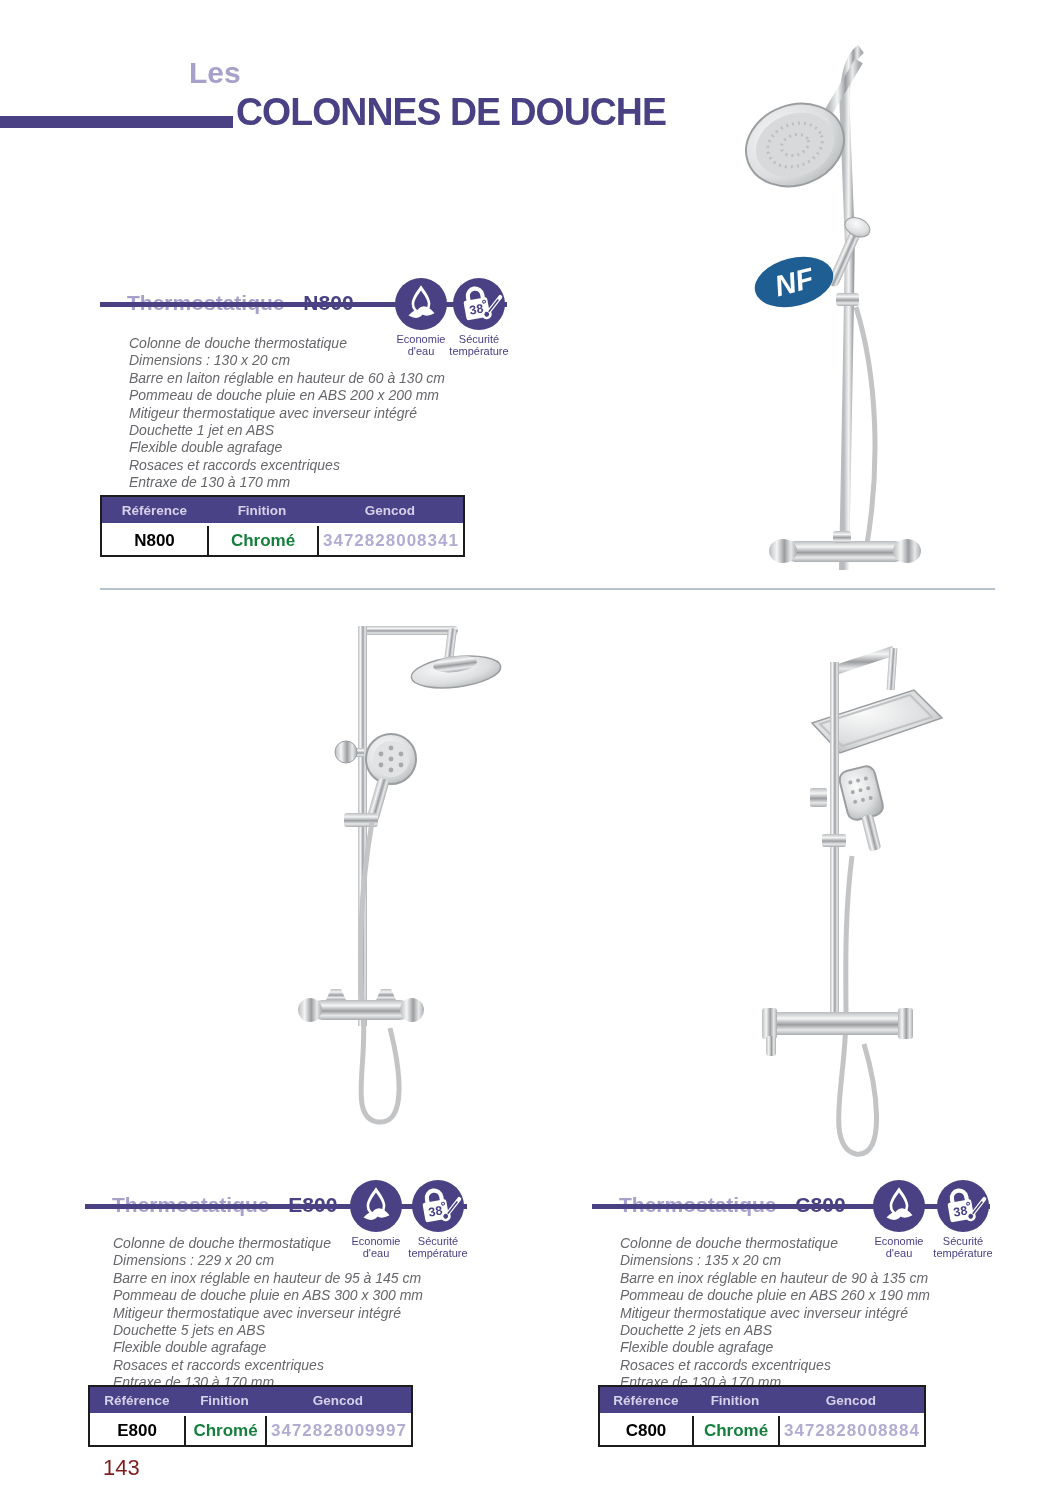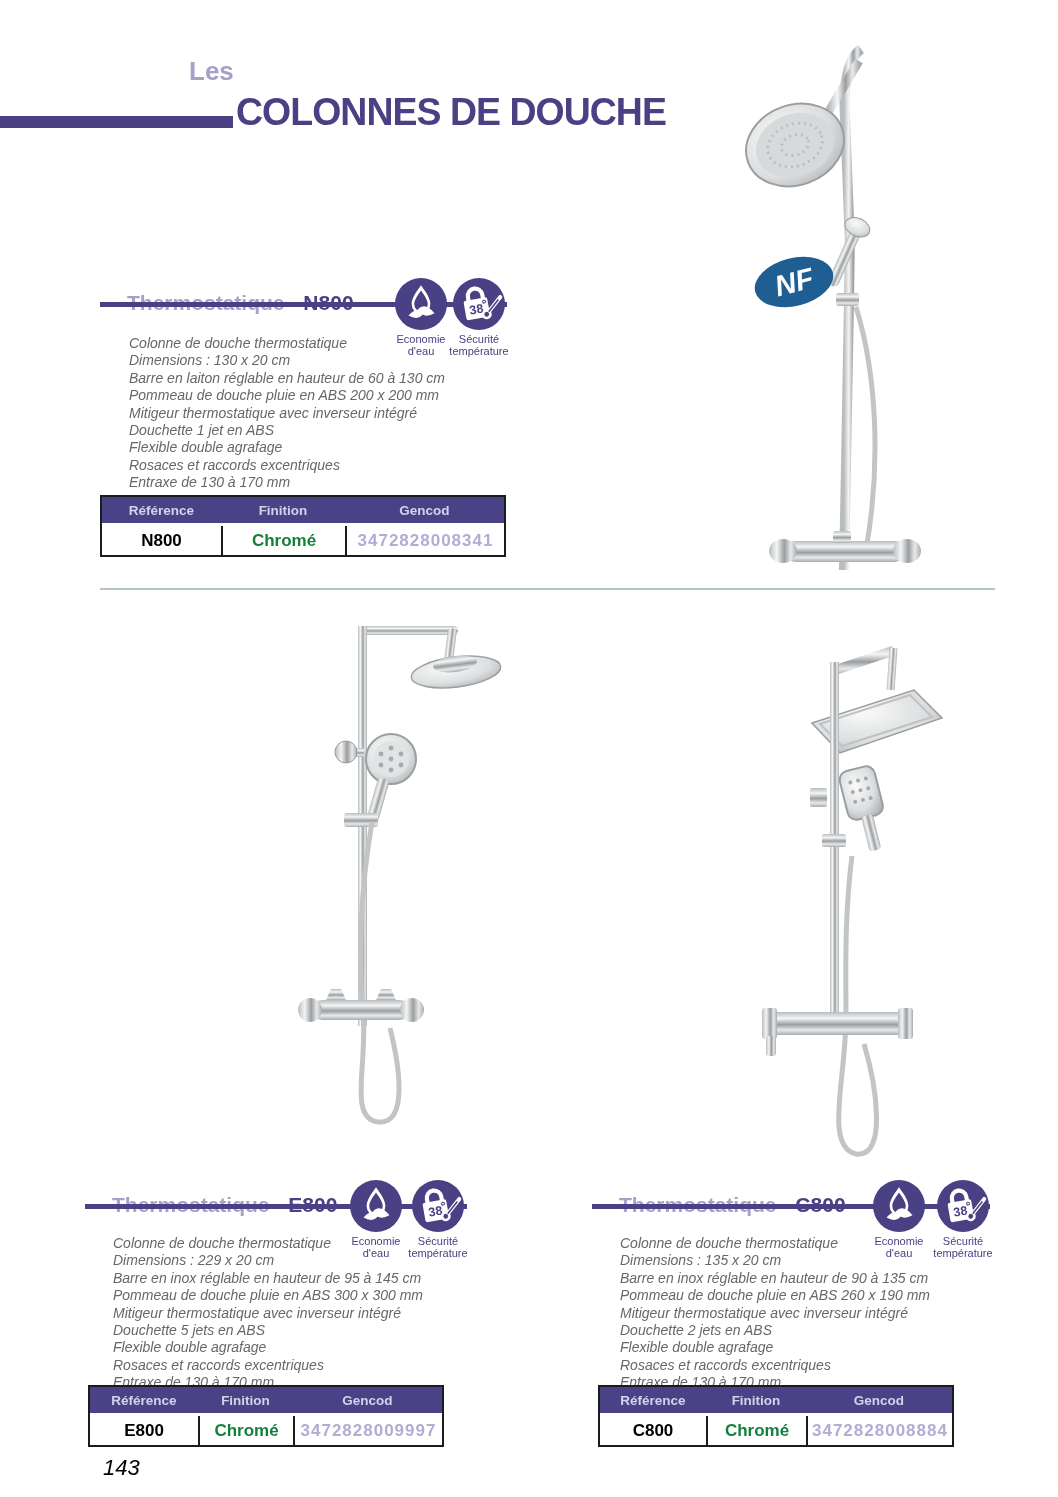--- a/index.html
+++ b/index.html
@@ -2,21 +2,21 @@
 <html><head>
 <meta charset="utf-8">
 <style>
   html,body{margin:0;padding:0;background:#fff;}
   .page{position:relative;width:1058px;height:1497px;background:#ffffff;overflow:hidden;
         font-family:"Liberation Sans", sans-serif;}
   .abs{position:absolute;}
 
   
   .hdr-bar{left:0;top:116px;width:233px;height:12px;background:#494183;}
-  .hdr-kicker{left:189px;top:56px;font-size:26px;font-weight:bold;color:#a7a0cb;}
+  .hdr-kicker{left:189px;top:56px;font-size:30px;font-weight:bold;color:#a7a0cb;}
   .hdr-title{left:236px;top:90px;font-size:39px;font-weight:bold;color:#494183;
              letter-spacing:-1px;transform:scaleX(.96);transform-origin:left top;white-space:nowrap;}
 
   
   .prod{position:absolute;}
   #p-n800{left:100px;top:274px;width:425px;height:300px;}
   #p-e800{left:85px; top:1176px;width:405px;height:290px;}
   #p-c800{left:592px;top:1176px;width:405px;height:290px;}
 
   .p-title{position:absolute;left:27px;top:0;font-size:21px;font-weight:bold;white-space:nowrap;}
@@ -41,33 +41,33 @@
           line-height:17.4px;color:#66676b;white-space:nowrap;}
   #p-e800 .p-desc,#p-c800 .p-desc{top:59px;left:28px;}
 
   
   .spec-table{position:absolute;border-collapse:separate;border-spacing:0;
               border:2px solid #1c1c1c;text-align:center;}
   #p-n800 .spec-table{left:0;top:221px;}
   #p-e800 .spec-table{left:3px;top:209px;}
   #p-c800 .spec-table{left:6px;top:209px;}
   .spec-table th{background:#4a4286;color:#d6d1ea;font-size:13.5px;font-weight:bold;
-                 height:26px;border-bottom:3px solid #ffffff;padding:0 8px;}
+                 height:26px;border-bottom:3px solid #ffffff;padding:0 1px;}
   .spec-table td{height:29px;background:#fff;font-weight:bold;font-size:17px;padding:0 4px;}
   .spec-table td + td{border-left:2px solid #1c1c1c;}
   td.c-ref{color:#000000;margin-top:29px;}
   td.c-fin{color:#15803d;}
   td.c-gen{color:#b2acd3;letter-spacing:1px;}
   #p-n800 .w1{width:103px;} #p-n800 .w2{width:108px;} #p-n800 .w3{width:143px;}
   #p-e800 .w1{width:92px;}  #p-e800 .w2{width:79px;}  #p-e800 .w3{width:133px;}
   #p-c800 .w1{width:90px;}  #p-c800 .w2{width:84px;}  #p-c800 .w3{width:125px;}
 
   
   .divider{left:100px;top:588px;width:895px;height:2px;background:#b6c3ca;}
-  .page-num{left:103px;top:1455px;font-size:22px;color:#000000;font-style:italic;}
+  .page-num{left:103px;top:1455px;font-size:22px;color:#7f1d1d;}
   #img-n800{left:733px;top:45px;}
   #nf-logo{left:748px;top:250px;}
   #img-e800{left:298px;top:612px;}
   #img-c800{left:742px;top:618px;}
 </style>
 </head>
 <body>
 
 <div class="page">
 

